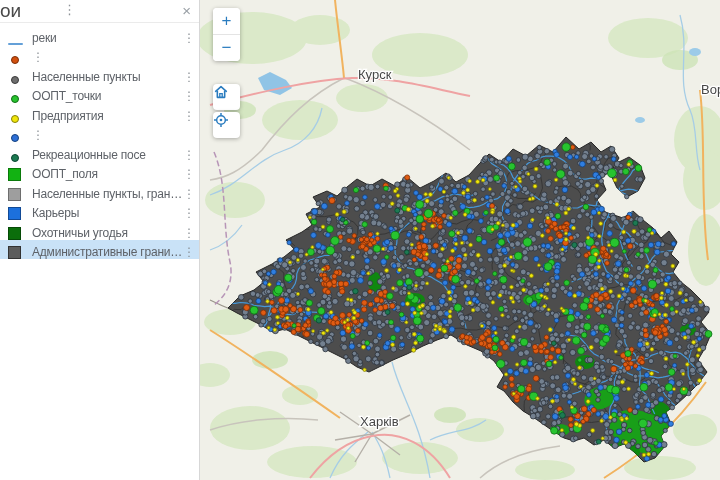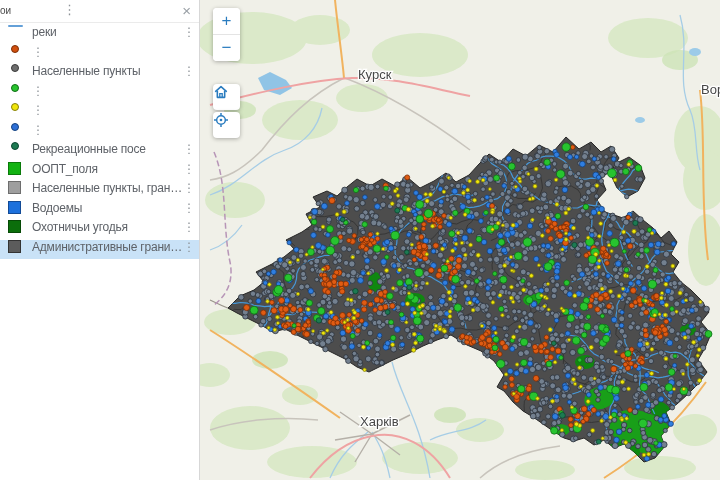--- a/index.html
+++ b/index.html
@@ -2,25 +2,25 @@
 <html><head>
 <meta charset="utf-8">
 <style>
   html,body{margin:0;padding:0;}
   body{width:720px;height:480px;overflow:hidden;font-family:"Liberation Sans",sans-serif;background:#fff;}
   .app{display:flex;width:720px;height:480px;}
 
   
   .panel{width:200px;min-width:200px;height:480px;background:#fff;border-right:1px solid #d7d7d7;box-sizing:border-box;position:relative;z-index:5;}
   .panel-header{height:22px;display:flex;align-items:center;border-bottom:1px solid #ebebeb;position:relative;}
-  .panel-title{font-size:10px;color:#4a4a4a;margin-left:0px;line-height:22px;}
+  .panel-title{font-size:19px;color:#4a4a4a;margin-left:0px;line-height:22px;}
   .hdr-kebab{position:absolute;left:60px;top:2px;border:none;background:none;color:#8d9297;font-size:13px;cursor:pointer;padding:0 3px;}
   .hdr-close{position:absolute;right:4px;top:0px;border:none;background:none;color:#9aa0a6;font-size:15px;cursor:pointer;padding:0 4px;line-height:22px;}
   .layer-list{padding-top:2px;}
-  .layer-row{height:19.5px;display:flex;align-items:flex-start;padding:0 4px 0 8px;cursor:pointer;}
+  .layer-row{height:19.5px;display:flex;align-items:flex-end;padding:0 4px 0 8px;cursor:pointer;}
   .layer-row.selected{background:#c9e2f7;}
   .ic-wrap{width:17px;display:flex;align-items:center;justify-content:flex-start;margin-right:7px;}
   .ic-line{width:15px;height:2px;border-radius:1px;}
   .ic-dot{width:6px;height:6px;border-radius:50%;border:1px solid transparent;margin-left:3px;}
   .ic-sq{width:11px;height:11px;border:1px solid transparent;}
   .layer-label{flex:1;font-size:12px;color:#5e6268;white-space:nowrap;overflow:hidden;text-overflow:ellipsis;letter-spacing:-0.2px;}
   .row-kebab{width:12px;text-align:center;color:#8d9297;font-size:12px;border:none;background:none;cursor:pointer;padding:0;}
 
   
   .map{position:relative;flex:1;height:480px;overflow:hidden;background:#f0f0e8;}
@@ -63,26 +63,28 @@
           <span class="ic-wrap">
             <span class="ic-dot" style="background: rgb(110, 110, 110); border-color: rgb(58, 58, 58);"></span>
           </span>
           <span class="layer-label">Населенные пункты</span>
           <button class="row-kebab">⋮</button>
         </div>
         <div class="layer-row">
           <span class="ic-wrap">
             <span class="ic-dot" style="background: rgb(41, 195, 47); border-color: rgb(15, 110, 21);"></span>
           </span>
+          <span class="layer-label">ООПТ_точки</span>
           <button class="row-kebab">⋮</button>
         </div>
         <div class="layer-row">
           <span class="ic-wrap">
             <span class="ic-dot" style="background: rgb(240, 229, 10); border-color: rgb(133, 128, 10);"></span>
           </span>
+          <span class="layer-label">Предприятия</span>
           <button class="row-kebab">⋮</button>
         </div>
         <div class="layer-row">
           <span class="ic-wrap">
             <span class="ic-dot" style="background: rgb(46, 111, 214); border-color: rgb(20, 65, 126);"></span>
           </span>
           <button class="row-kebab">⋮</button>
         </div>
         <div class="layer-row">
           <span class="ic-wrap">
@@ -102,21 +104,21 @@
           <span class="ic-wrap">
             <span class="ic-sq" style="background: rgb(158, 158, 158); border-color: rgb(110, 110, 110);"></span>
           </span>
           <span class="layer-label">Населенные пункты, границы</span>
           <button class="row-kebab">⋮</button>
         </div>
         <div class="layer-row">
           <span class="ic-wrap">
             <span class="ic-sq" style="background: rgb(28, 112, 220); border-color: rgb(18, 74, 150);"></span>
           </span>
-          <span class="layer-label">Водоемы</span>
+          <span class="layer-label">Карьеры</span>
           <button class="row-kebab">⋮</button>
         </div>
         <div class="layer-row">
           <span class="ic-wrap">
             <span class="ic-sq" style="background: rgb(11, 110, 11); border-color: rgb(6, 74, 6);"></span>
           </span>
           <span class="layer-label">Охотничьи угодья</span>
           <button class="row-kebab">⋮</button>
         </div>
         <div class="layer-row selected">

